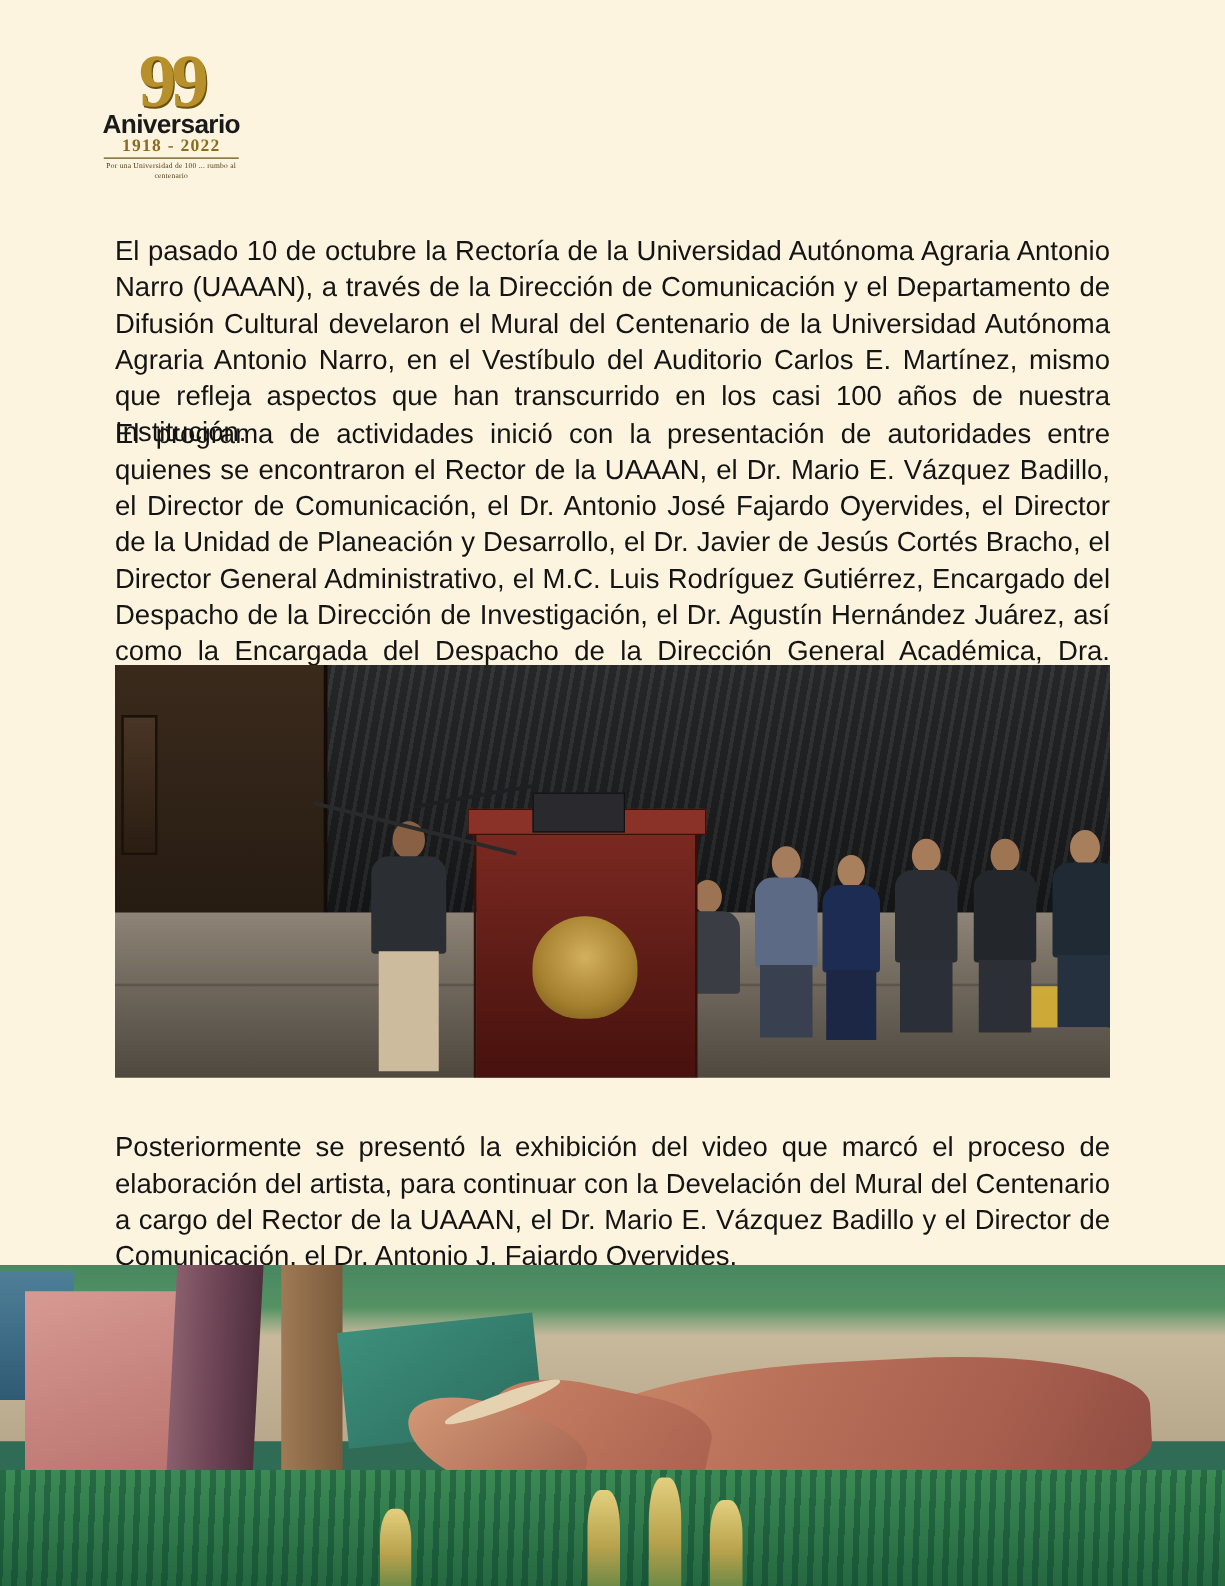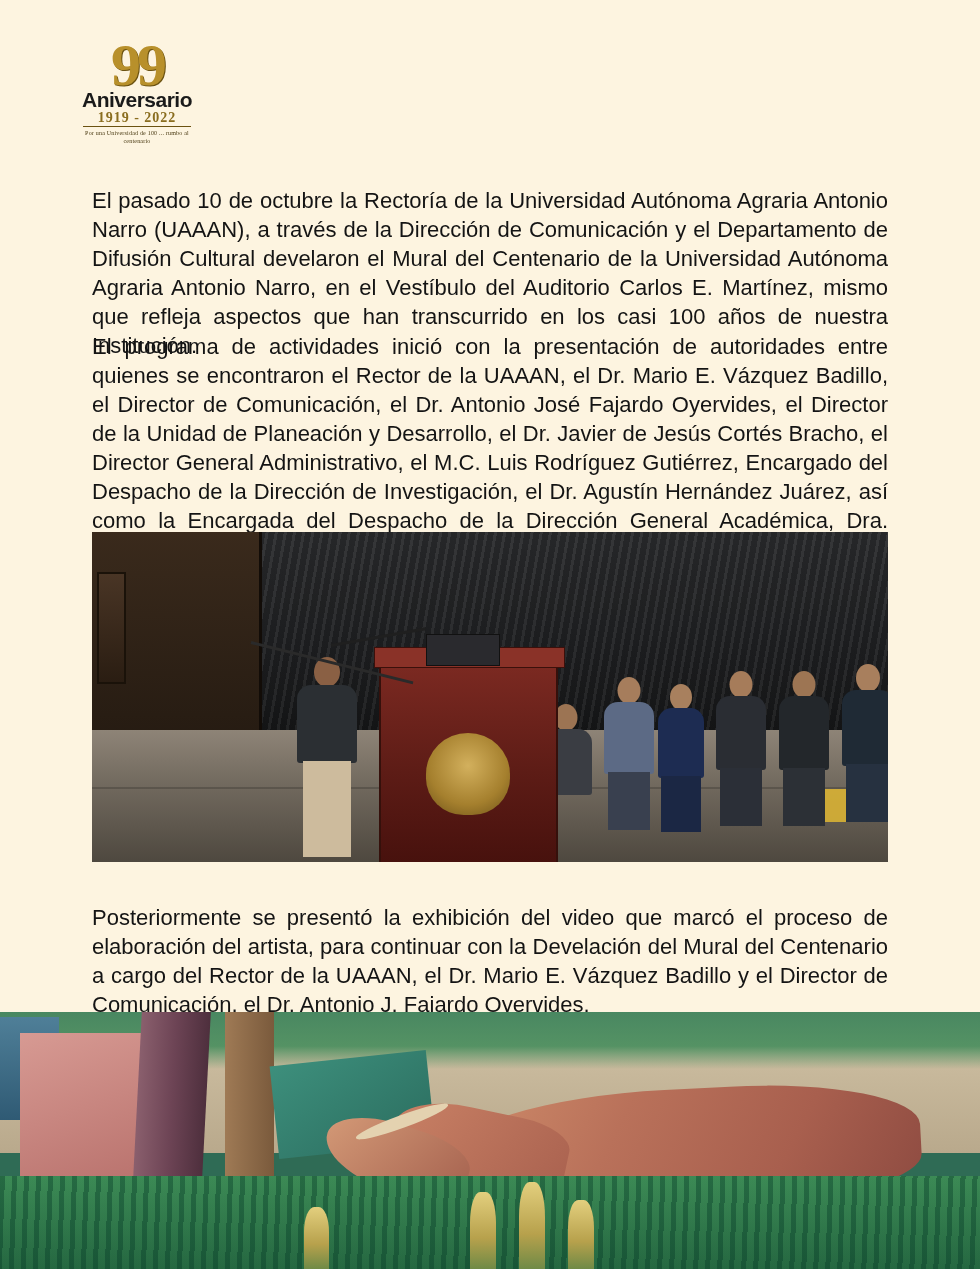--- a/index.html
+++ b/index.html
@@ -287,21 +287,21 @@
   .vh { position:absolute; width:1px; height:1px; overflow:hidden; clip:rect(0 0 0 0); }
 </style>
 </head>
 <body>
 
 <div class="page">
 
   <div class="logo-block">
     <div class="logo-99">99</div>
     <div class="logo-aniv">Aniversario</div>
-    <div class="logo-years">1919 - 2022</div>
+    <div class="logo-years">1918 - 2022</div>
     <div class="logo-rule"></div>
     <div class="logo-tag">Por una Universidad de 100 ... rumbo al centenario</div>
   </div>
 
   <p class="para" id="para1">El pasado 10 de octubre la Rectoría de la Universidad Autónoma Agraria Antonio Narro (UAAAN), a través de la Dirección de Comunicación y el Departamento de Difusión Cultural develaron el Mural del Centenario de la Universidad Autónoma Agraria Antonio Narro, en el Vestíbulo del Auditorio Carlos E. Martínez, mismo que refleja aspectos que han transcurrido en los casi 100 años de nuestra Institución.</p>
 
   <p class="para" id="para2">El programa de actividades inició con la presentación de autoridades entre quienes se encontraron el Rector de la UAAAN, el Dr. Mario E. Vázquez Badillo, el Director de Comunicación, el Dr. Antonio José Fajardo Oyervides, el Director de la Unidad de Planeación y Desarrollo, el Dr. Javier de Jesús Cortés Bracho, el Director General Administrativo, el M.C. Luis Rodríguez Gutiérrez, Encargado del Despacho de la Dirección de Investigación, el Dr. Agustín Hernández Juárez, así como la Encargada del Despacho de la Dirección General Académica, Dra. Xóchitl Ruelas Chacón y el muralista Alejandro Guerrero Arriaga, "Chanate".</p>
 
   <div class="photo1">
     <div class="backdrop"></div>

